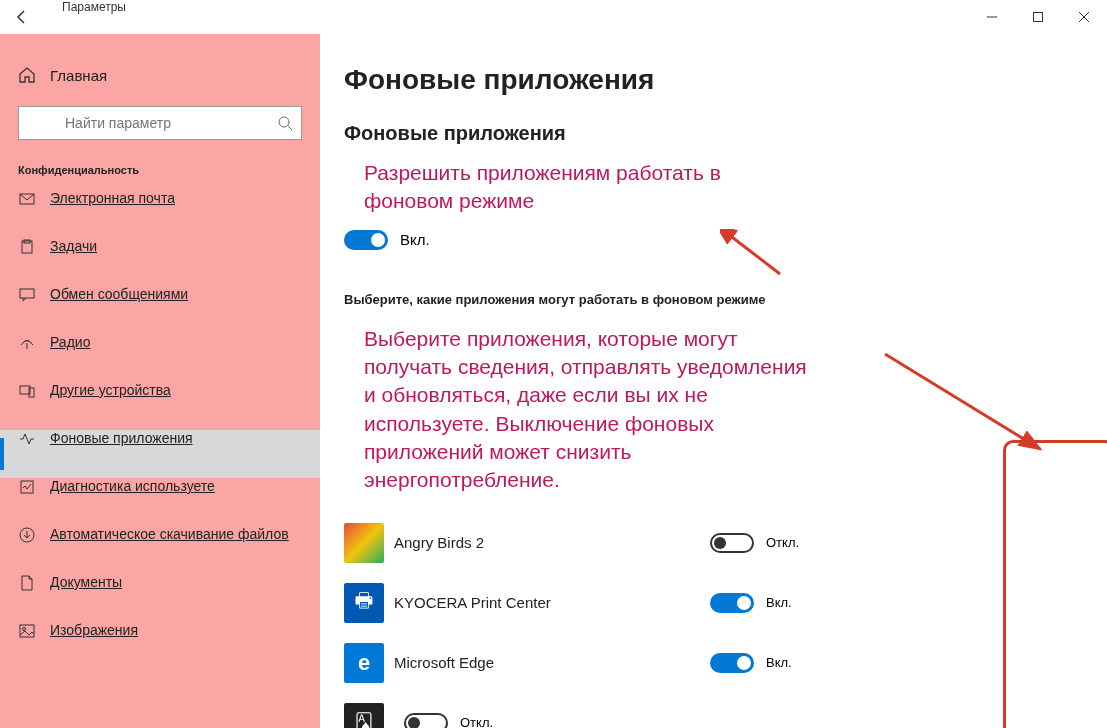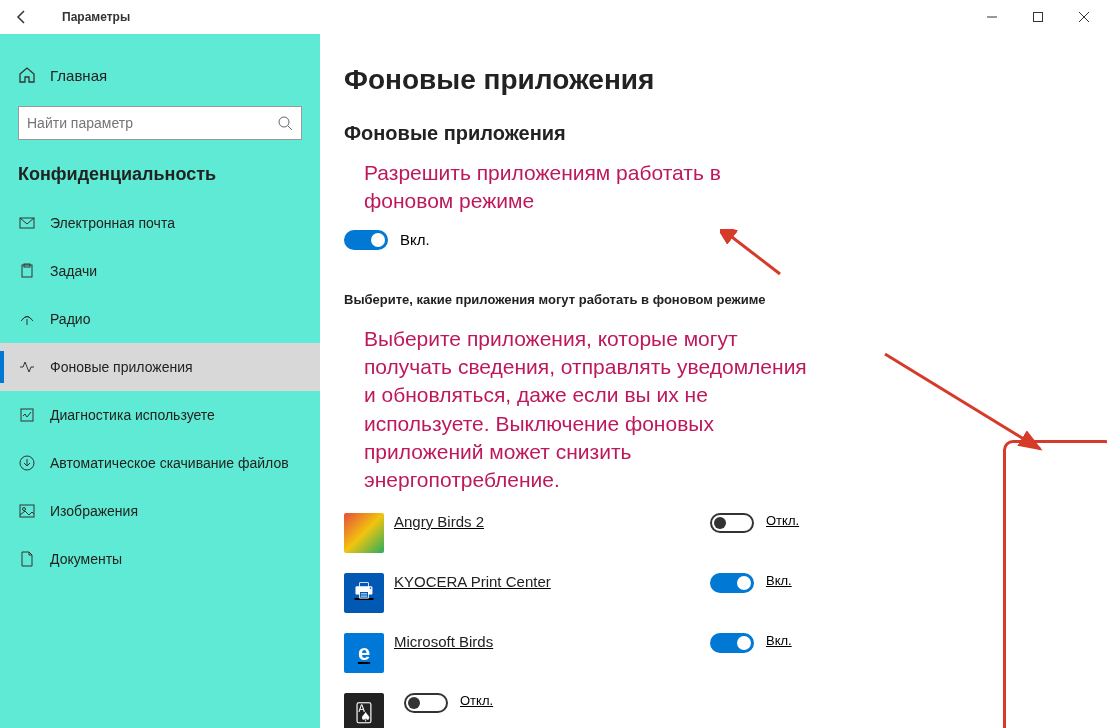--- a/index.html
+++ b/index.html
@@ -1,52 +1,52 @@
 <!DOCTYPE html>
 <html><head>
 <meta charset="utf-8">
 <style>
 * { margin: 0; padding: 0; box-sizing: border-box; font-family: "Segoe UI", Arial, sans-serif; }
 body { width: 1107px; height: 728px; background: #fff; overflow: hidden; position: relative; }
 
-.titlebar { height: 34px; display: flex; align-items: center; background: #fff; font-weight: bold; }
+.titlebar { height: 34px; display: flex; align-items: flex-start; background: #fff; }
 .titlebar .back { width: 44px; height: 34px; display: flex; align-items: center; justify-content: center; }
 .titlebar .title { font-size: 12px; color: #333; padding-left: 18px; }
 .titlebar .winctrls { margin-left: auto; display: flex; }
 .titlebar .winctrls div { width: 46px; height: 34px; display: flex; align-items: center; justify-content: center; }
 
 .layout { display: flex; height: calc(100% - 34px); }
-.sidebar { width: 320px; background: #5eead4; padding-top: 22px; }
+.sidebar { width: 320px; background: #fca5a5; padding-top: 22px; }
 .sidebar .home { display: flex; align-items: center; padding: 0 18px; height: 38px; font-size: 15px; color: #222; }
 .sidebar .home svg { margin-right: 14px; }
 .sidebar .search { margin: 12px 18px 0 18px; height: 34px; border: 1px solid #999; background: #fff; display: flex; align-items: center; padding: 0 8px; }
-.sidebar .search input { border: none; outline: none; flex: 1; font-size: 14px; color: #666; background: transparent; }
-.sidebar .cat { font-weight: 600; font-size: 18px; padding: 24px 18px 14px 18px; color: #222; }
+.sidebar .search input { border: none; outline: none; flex: 1; font-size: 14px; color: #666; background: transparent; margin-left: 38px; }
+.sidebar .cat { font-weight: 600; font-size: 11px; padding: 24px 18px 14px 18px; color: #222; }
 .sidebar .subcat { font-size: 14px; color: #666; padding: 24px 18px 10px 18px; }
-.sidebar .item { display: flex; align-items: center; height: 48px; padding: 0 18px; font-size: 14px; color: #222; position: relative; }
+.sidebar .item { display: flex; height: 48px; padding: 0 18px; font-size: 14px; color: #222; position: relative; text-decoration: underline; }
 .sidebar .item svg { margin-right: 14px; flex-shrink: 0; }
 .sidebar .item.active { background: #d8d8d8; }
 .sidebar .item.active::before { content: ""; position: absolute; left: 0; top: 8px; bottom: 8px; width: 4px; background: #0078d4; }
 
 .content { flex: 1; padding: 30px 40px 0 24px; overflow: hidden; position: relative; }
 .content h1 { font-weight: 600; font-size: 28px; color: #222; margin-bottom: 26px; }
 .content h2 { font-weight: 600; font-size: 20px; color: #222; margin-bottom: 14px; }
 .content .desc { font-size: 21px; color: #be185d; line-height: 1.35; max-width: 450px; margin-bottom: 14px; margin-left: 20px; }
 .content .sub2 { font-weight: 600; font-size: 13px; color: #222; max-width: 440px; margin-top: 42px; margin-bottom: 16px; line-height: 1.3; }
 
 .toggle-row { display: flex; align-items: center; margin-bottom: 6px; }
 .toggle { width: 44px; height: 20px; border-radius: 10px; position: relative; cursor: pointer; }
 .toggle.on { background: #0078d4; }
 .toggle.on .knob { position: absolute; right: 3px; top: 3px; width: 14px; height: 14px; border-radius: 50%; background: #fff; }
 .toggle.off { background: #fff; border: 2px solid #333; width: 44px; height: 20px; }
 .toggle.off .knob { position: absolute; left: 2px; top: 2px; width: 12px; height: 12px; border-radius: 50%; background: #333; }
 .toggle-label { margin-left: 12px; font-size: 15px; }
 
 .applist { margin-top: 18px; }
-.app-row { display: flex; height: 60px; max-width: 460px; text-decoration: underline; }
+.app-row { display: flex; align-items: center; height: 60px; max-width: 460px; }
 .app-icon { width: 40px; height: 40px; margin-right: 10px; flex-shrink: 0; border-radius: 2px; }
 .app-name { flex: 1; font-size: 15px; color: #222; }
 .app-row .toggle { margin-left: 10px; }
 .app-row .tlabel { margin-left: 12px; font-size: 13px; width: 38px; text-align: left; }
 
 
 .arrow1 { position: absolute; left: 400px; top: 195px; pointer-events: none; }
 .arrow2 { position: absolute; left: 560px; top: 315px; pointer-events: none; }
 .redbox { position: absolute; left: 683px; top: 406px; width: 112px; height: 310px; border: 3px solid #d63b2a; border-radius: 10px; pointer-events: none; }
 
@@ -111,57 +111,71 @@
     </div>
     <div class="item">
       <svg width="18" height="18" viewBox="0 0 18 18">
           <rect x="4" y="3" width="10" height="12" stroke="#333" fill="none"></rect>
           <rect x="6" y="2" width="6" height="3" stroke="#333" fill="none"></rect>
         </svg>
       <span>Задачи</span>
     </div>
     <div class="item">
       <svg width="18" height="18" viewBox="0 0 18 18">
+          <rect x="2" y="3" width="14" height="9" stroke="#333" fill="none"></rect>
+          <path d="M5 12 L5 15 L8 12" stroke="#333" fill="none"></path>
+        </svg>
+      <span>Обмен сообщениями</span>
+    </div>
+    <div class="item">
+      <svg width="18" height="18" viewBox="0 0 18 18">
           <path d="M9 15 V9 M5 9 Q9 4 13 9 M3 11 Q9 2 15 11" stroke="#333" fill="none"></path>
         </svg>
       <span>Радио</span>
+    </div>
+    <div class="item">
+      <svg width="18" height="18" viewBox="0 0 18 18">
+          <rect x="2" y="4" width="10" height="8" stroke="#333" fill="none"></rect>
+          <rect x="11" y="6" width="5" height="9" stroke="#333" fill="none"></rect>
+        </svg>
+      <span>Другие устройства</span>
     </div>
     <div class="item active">
       <svg width="18" height="18" viewBox="0 0 18 18">
           <path d="M2 9 L5 9 L7 4 L11 14 L13 9 L16 9" stroke="#333" fill="none"></path>
         </svg>
       <span>Фоновые приложения</span>
     </div>
     <div class="item">
       <svg width="18" height="18" viewBox="0 0 18 18">
           <rect x="3" y="3" width="12" height="12" stroke="#333" fill="none"></rect>
           <path d="M5 10 L7 8 L9 11 L13 6" stroke="#333" fill="none"></path>
         </svg>
       <span>Диагностика используете</span>
     </div>
     <div class="item">
       <svg width="18" height="18" viewBox="0 0 18 18">
           <circle cx="9" cy="9" r="7" stroke="#333" fill="none"></circle>
           <path d="M9 5 V12 M6 9 L9 12 L12 9" stroke="#333" fill="none"></path>
         </svg>
       <span>Автоматическое скачивание файлов</span>
+    </div>
+    <div class="item">
+      <svg width="18" height="18" viewBox="0 0 18 18">
+          <path d="M4 2 H11 L14 5 V16 H4 Z M11 2 V5 H14" stroke="#333" fill="none"></path>
+        </svg>
+      <span>Документы</span>
     </div>
     <div class="item">
       <svg width="18" height="18" viewBox="0 0 18 18">
           <rect x="2" y="3" width="14" height="12" stroke="#333" fill="none"></rect>
           <circle cx="6" cy="7" r="1.5" stroke="#333" fill="none"></circle>
           <path d="M2 13 L7 9 L11 13 L14 10 L16 12" stroke="#333" fill="none"></path>
         </svg>
       <span>Изображения</span>
-    </div>
-    <div class="item">
-      <svg width="18" height="18" viewBox="0 0 18 18">
-          <path d="M4 2 H11 L14 5 V16 H4 Z M11 2 V5 H14" stroke="#333" fill="none"></path>
-        </svg>
-      <span>Документы</span>
     </div>
   </div>
 
   <div class="content">
     <h1>Фоновые приложения</h1>
     <h2>Фоновые приложения</h2>
     <div class="desc">Разрешить приложениям работать в фоновом режиме</div>
     <div class="toggle-row">
       <div class="toggle on">
           <div class="knob"></div>
@@ -184,21 +198,21 @@
       <div class="app-row">
         <div class="app-icon ic-kyocera">🖶</div>
         <div class="app-name">KYOCERA Print Center</div>
         <div class="toggle on">
             <div class="knob"></div>
           </div>
         <div class="tlabel">Вкл.</div>
       </div>
       <div class="app-row">
         <div class="app-icon ic-edge">e</div>
-        <div class="app-name">Microsoft Birds</div>
+        <div class="app-name">Microsoft Edge</div>
         <div class="toggle on">
             <div class="knob"></div>
           </div>
         <div class="tlabel">Вкл.</div>
       </div>
       <div class="app-row">
         <div class="app-icon ic-sol">🂡</div>
         <div class="toggle off">
             <div class="knob"></div>
           </div>

